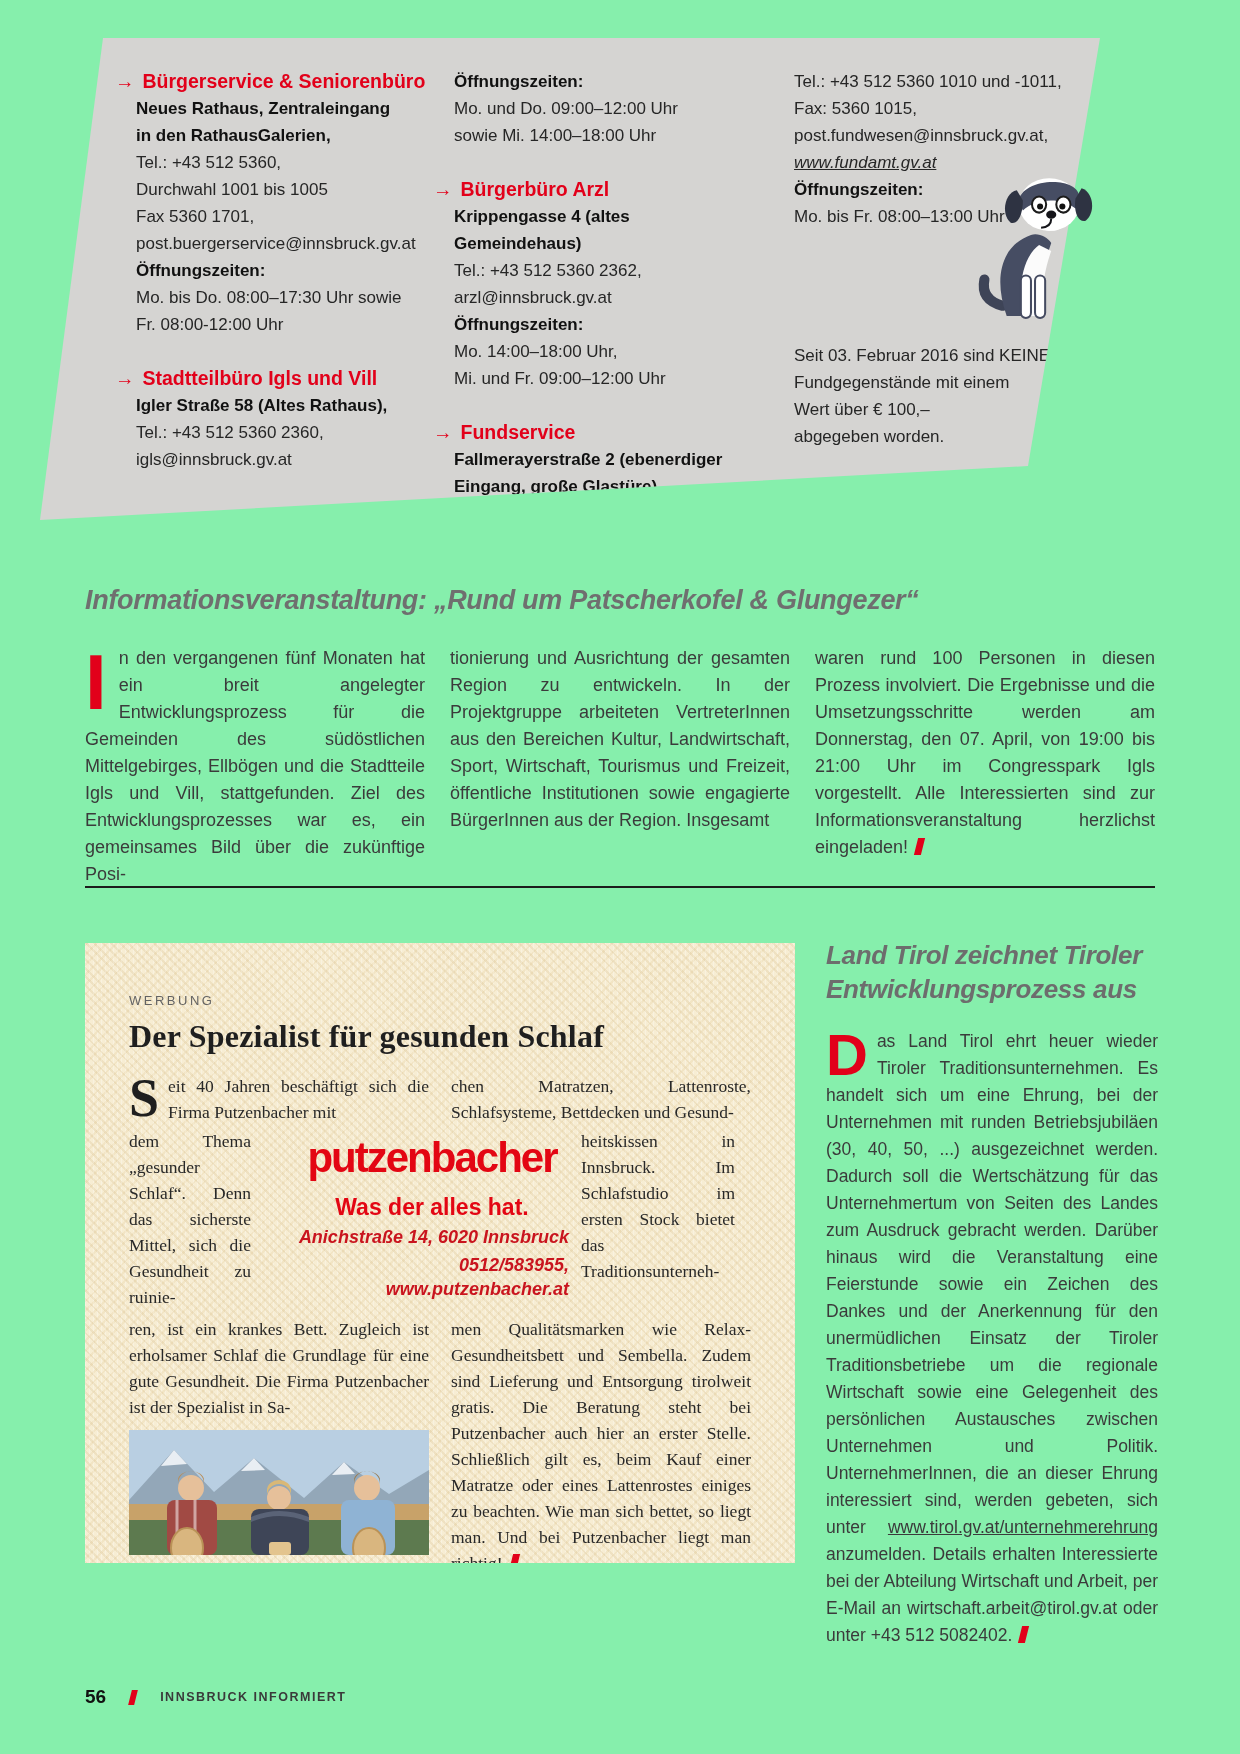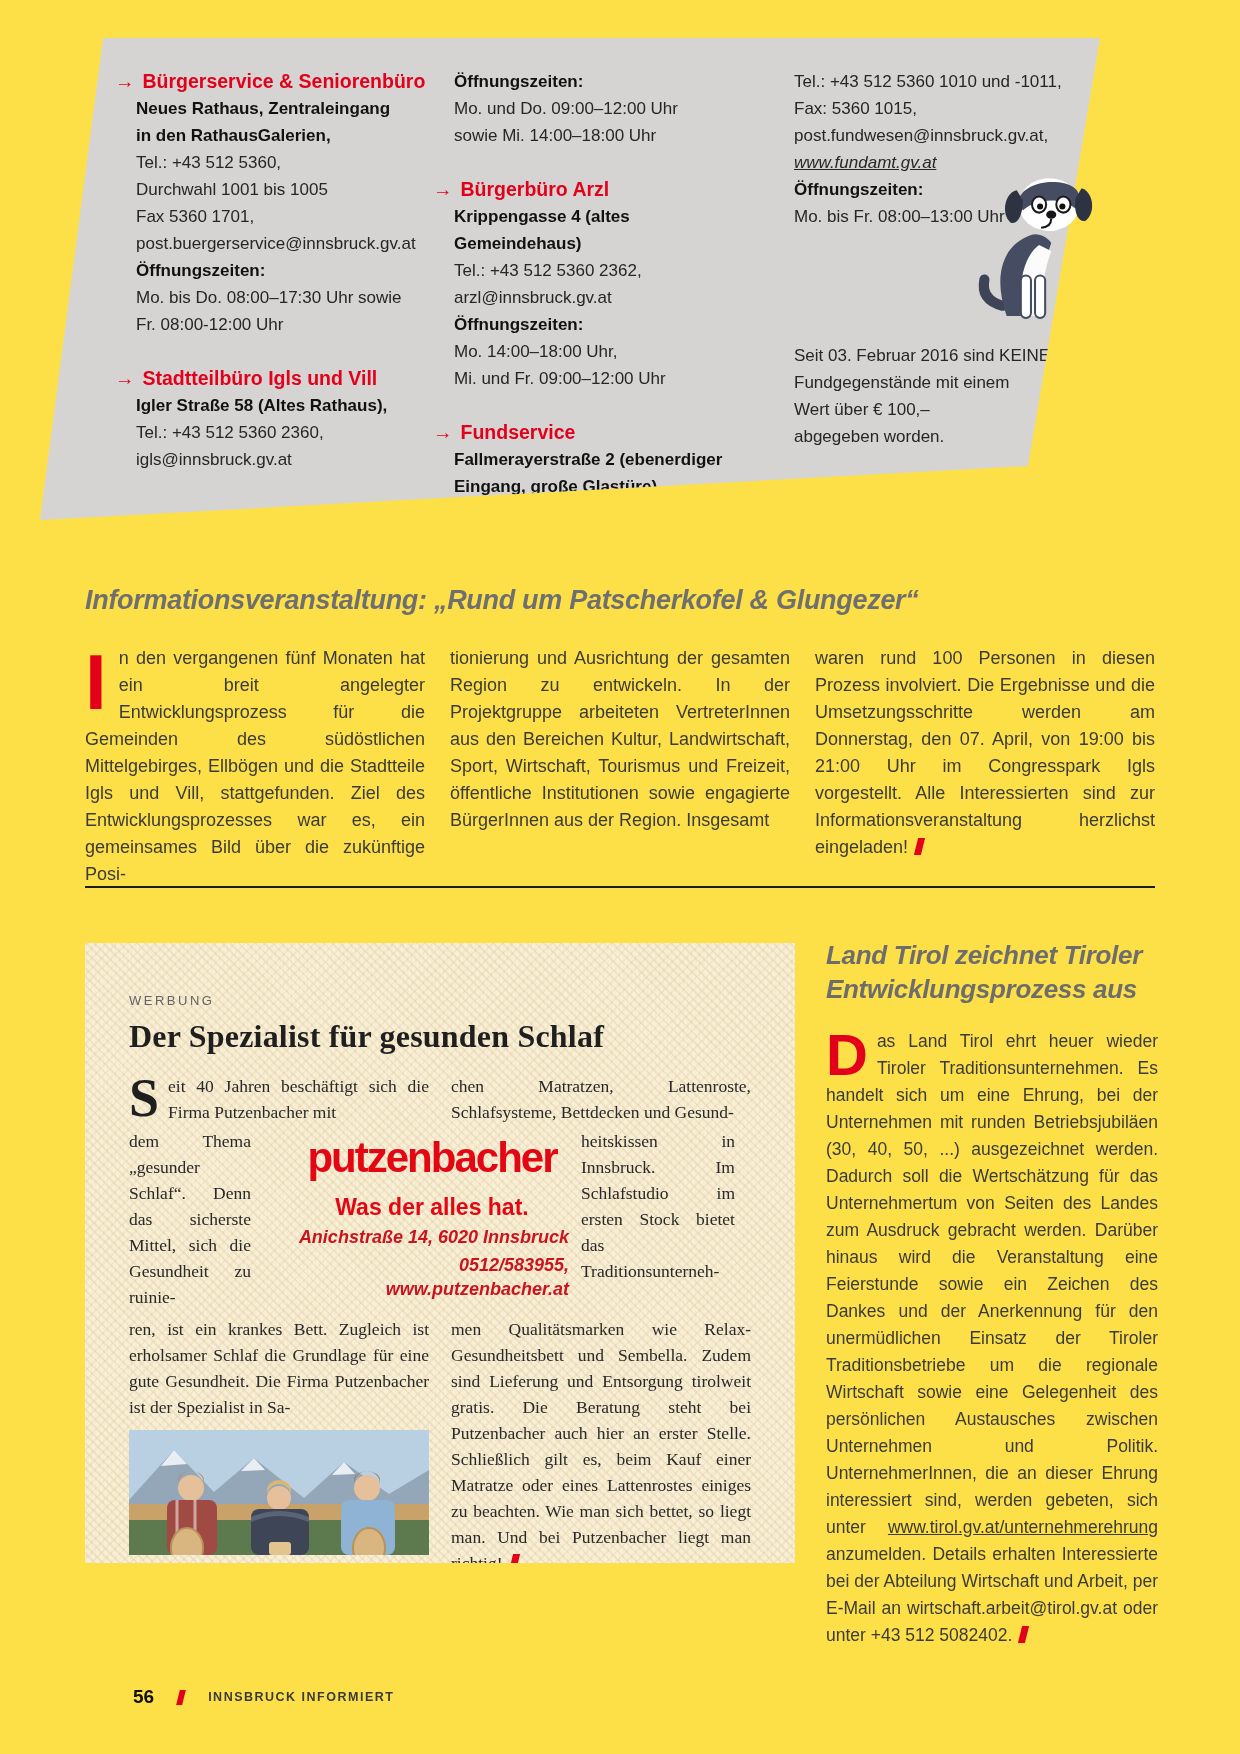--- a/index.html
+++ b/index.html
@@ -1,17 +1,17 @@
 <!DOCTYPE html>
 <html lang="de"><head>
 <meta charset="utf-8">
 <style>
   * { margin:0; padding:0; box-sizing:border-box; }
   body { background:#ffffff; font-family:"Liberation Sans", sans-serif; }
-  .page { position:relative; width:1240px; height:1754px; background:#fde047; overflow:hidden; }
+  .page { position:relative; width:1240px; height:1754px; background:#86efac; overflow:hidden; }
 
   
   .graybox {
     position:absolute; left:40px; top:38px; width:1062px; height:484px;
     background:#d5d4d2;
     clip-path:polygon(63px 0px, 1060px 0px, 988px 428px, 0px 482px);
   }
   .contact-col { position:absolute; top:30px; width:318px; }
   .cb-section { margin-top:27px; }
   .cb-section:first-child { margin-top:0; }
@@ -87,21 +87,21 @@
     font-size:26px; line-height:34px; font-style:italic; font-weight:700;
     color:#6d6d6d; letter-spacing:-0.3px;
   }
   .a2-body {
     margin-top:22px; font-size:17.5px; line-height:27px; color:#3b3b3b;
     text-align:justify; hyphens:auto; -webkit-hyphens:auto;
   }
   .a2-link { color:#3b3b3b; text-decoration:underline; cursor:pointer; }
 
   
-  .footer { position:absolute; left:85px; top:1686px; display:flex; align-items:center; gap:24px;margin-left:48px; }
+  .footer { position:absolute; left:85px; top:1686px; display:flex; align-items:center; gap:24px; }
   .pn { font-size:19px; font-weight:700; color:#111; }
   .footer-mark { margin-left:0; height:15px; width:6px; vertical-align:0; }
   .brand { font-size:12.5px; letter-spacing:1.5px; color:#3a3a3a; font-weight:600; }
 </style>
 </head>
 <body>
 
 <div class="page">
 
   <div class="graybox">

